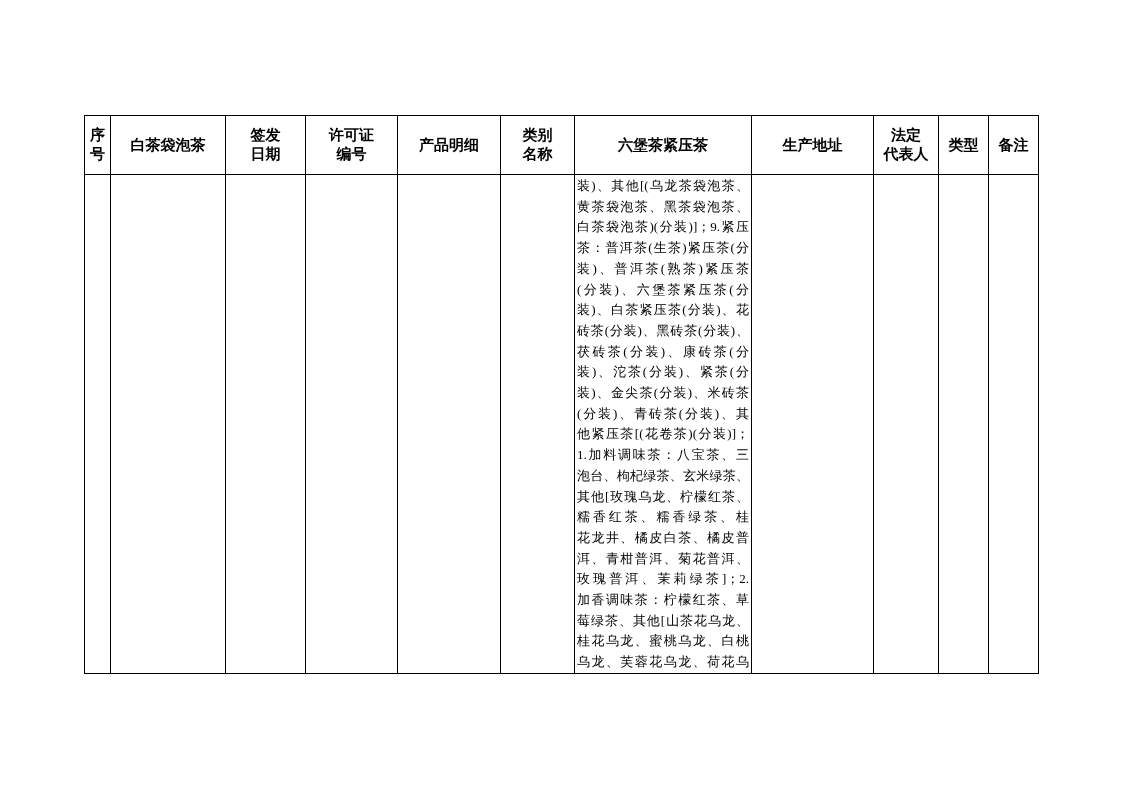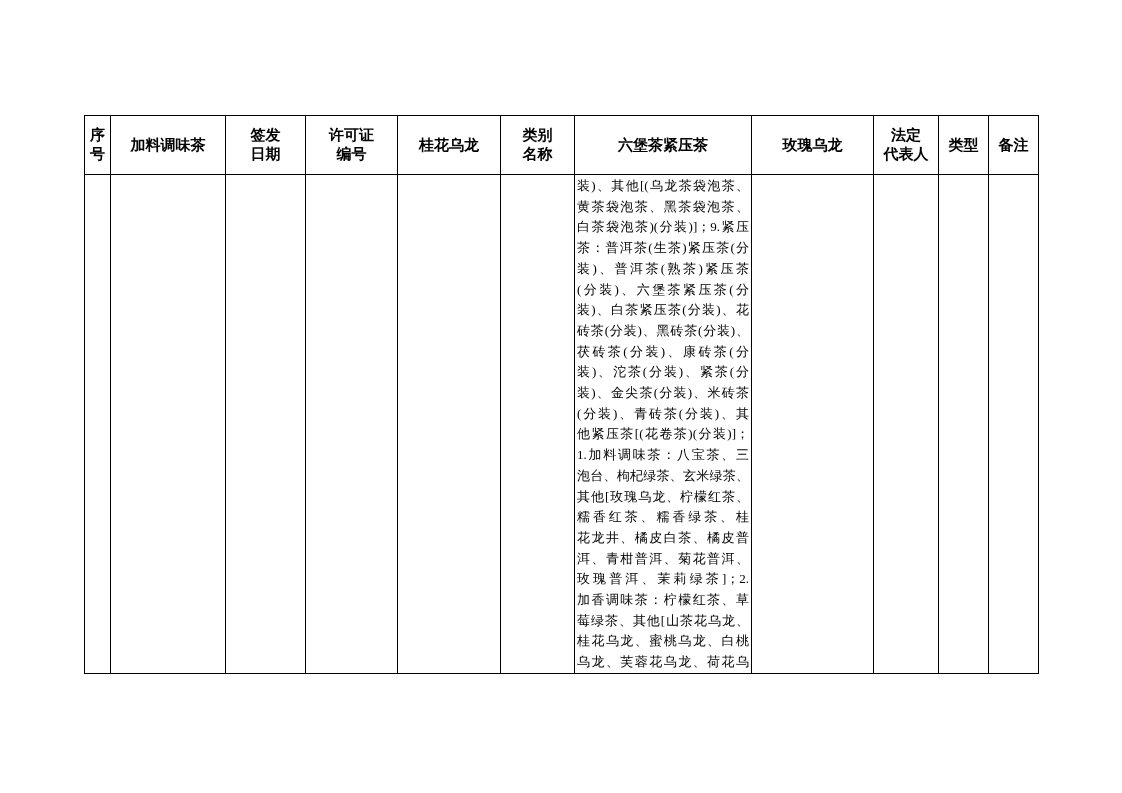--- a/index.html
+++ b/index.html
@@ -84,30 +84,30 @@
         <col class="c-variety">
         <col class="c-address">
         <col class="c-legal">
         <col class="c-type">
         <col class="c-remarks">
       </colgroup>
       <thead>
         <tr>
           <th>序
 号</th>
-          <th>加料调味茶</th>
+          <th>白茶袋泡茶</th>
           <th>签发
 日期</th>
           <th>许可证
 编号</th>
-          <th>桂花乌龙</th>
+          <th>产品明细</th>
           <th>类别
 名称</th>
           <th>六堡茶紧压茶</th>
-          <th>玫瑰乌龙</th>
+          <th>生产地址</th>
           <th>法定
 代表人</th>
           <th>类型</th>
           <th>备注</th>
         </tr>
       </thead>
       <tbody>
         <tr>
           <td></td>
           <td></td>

